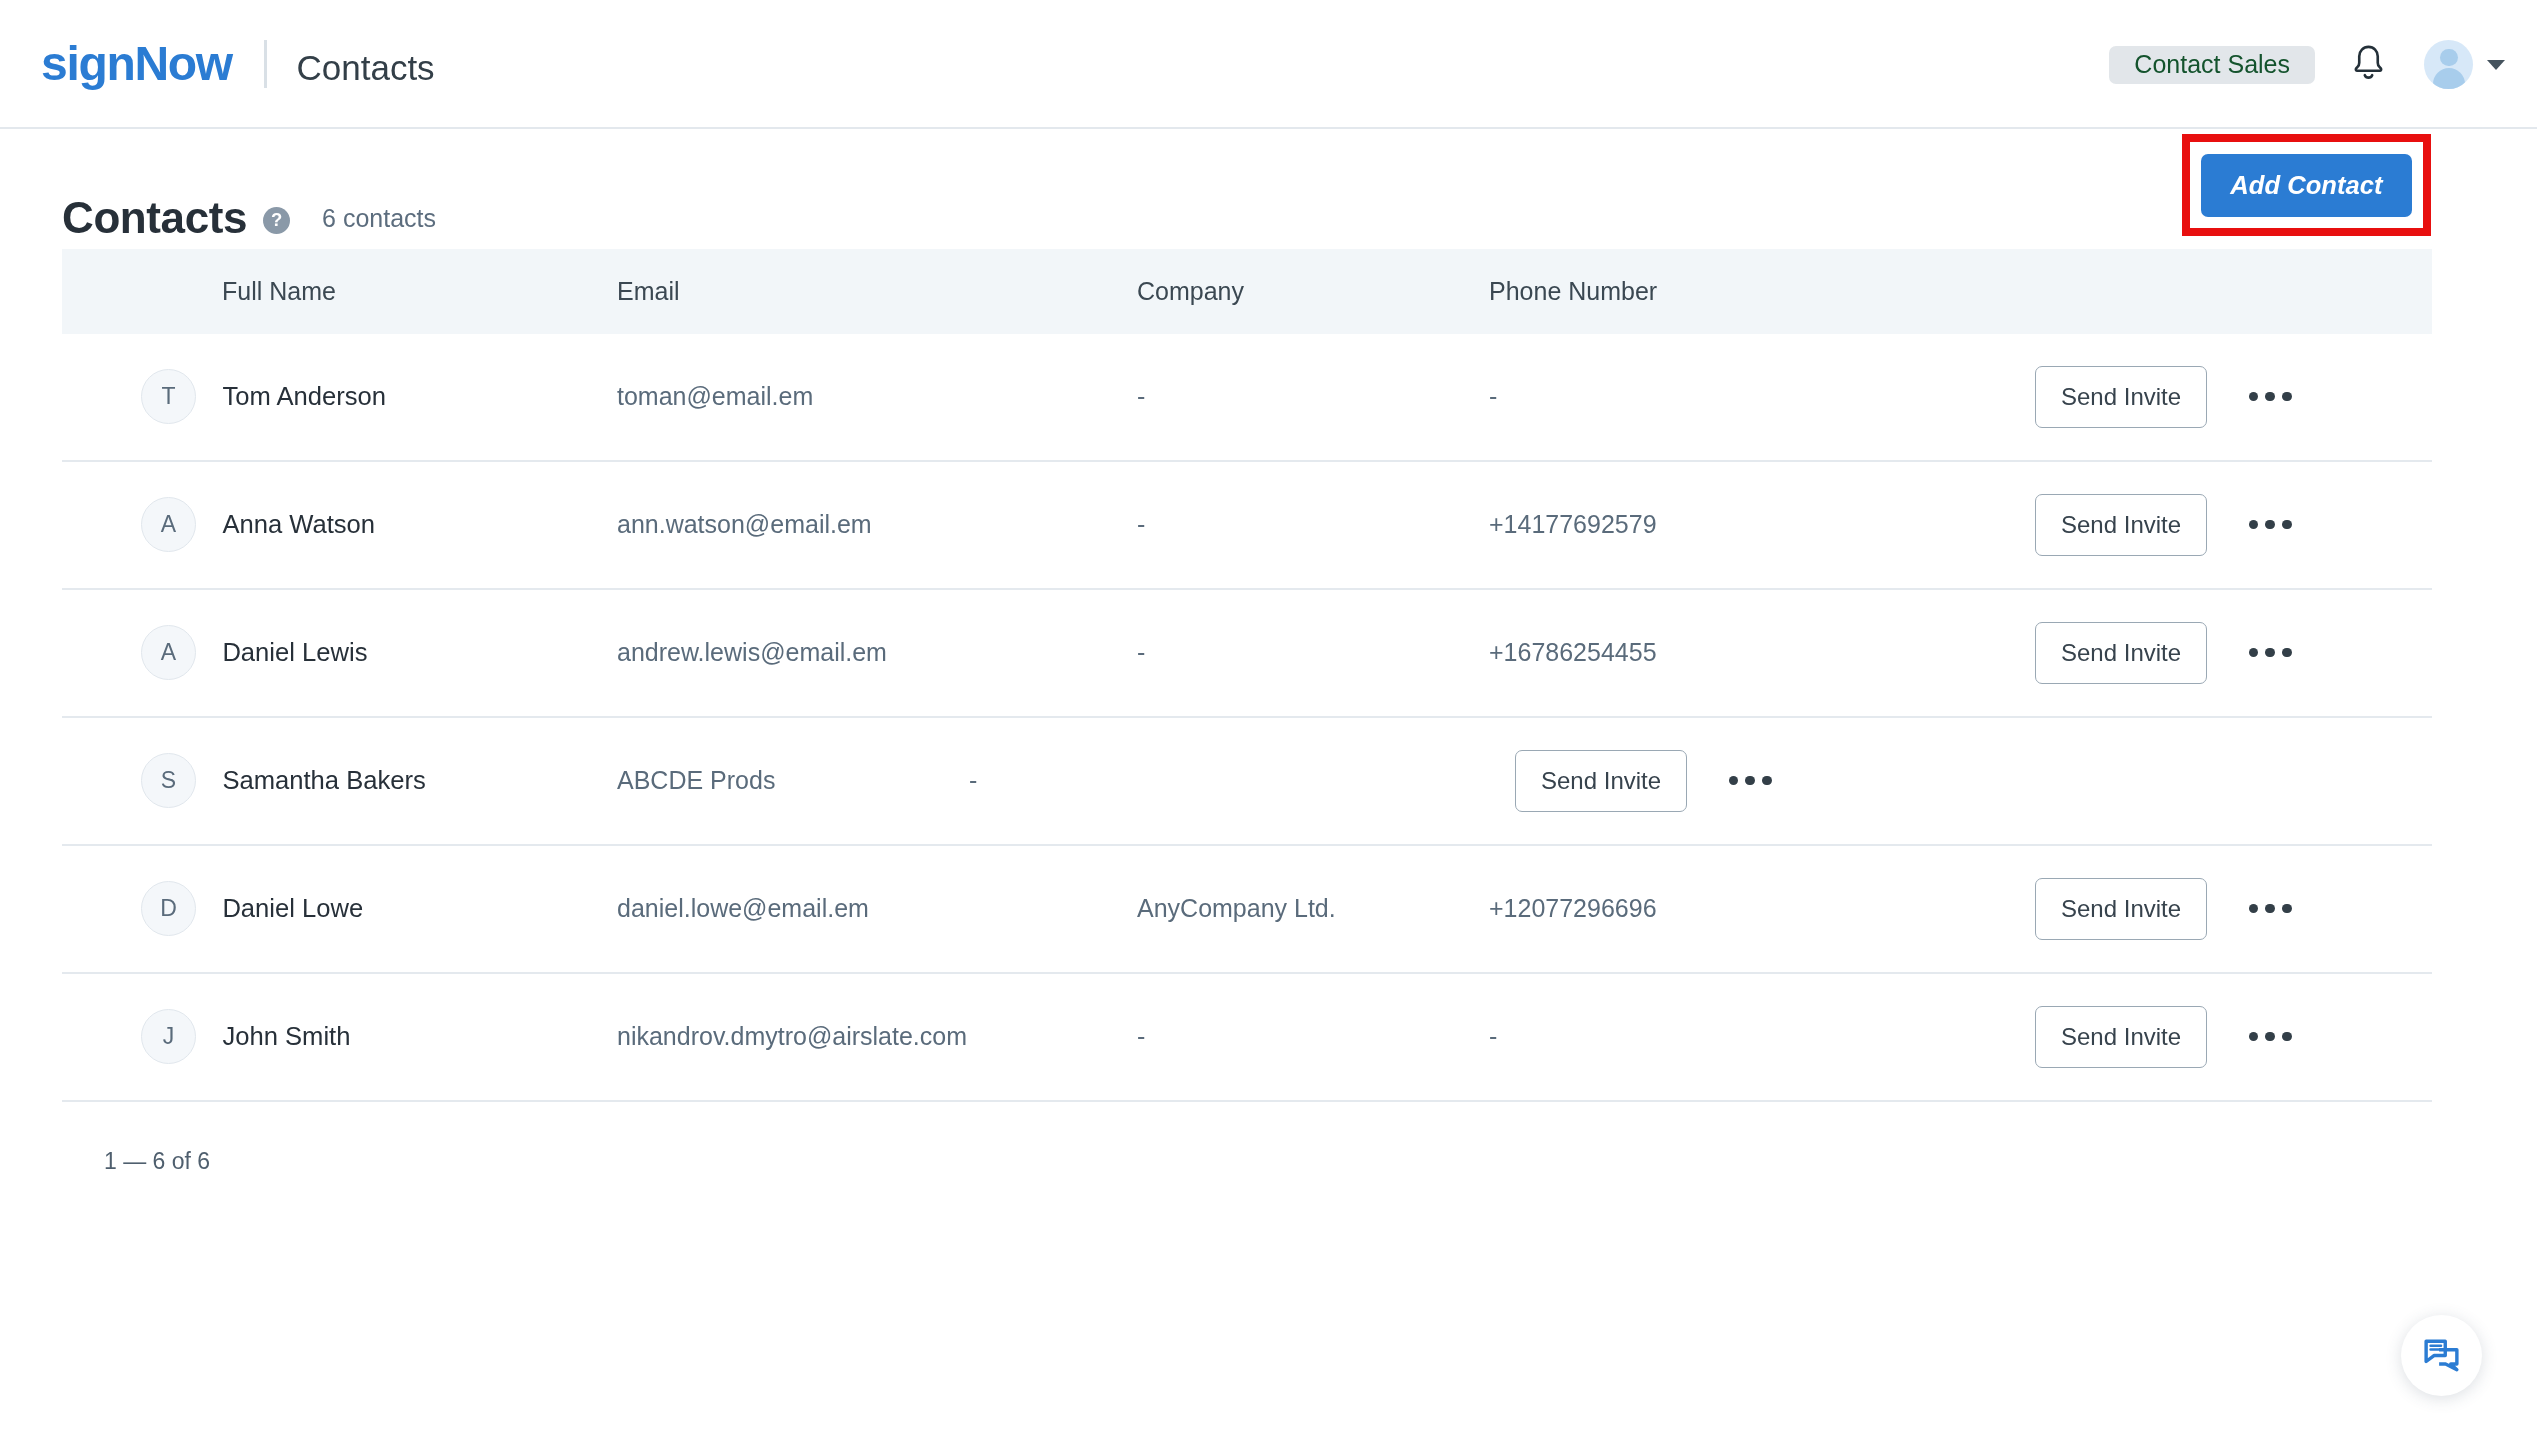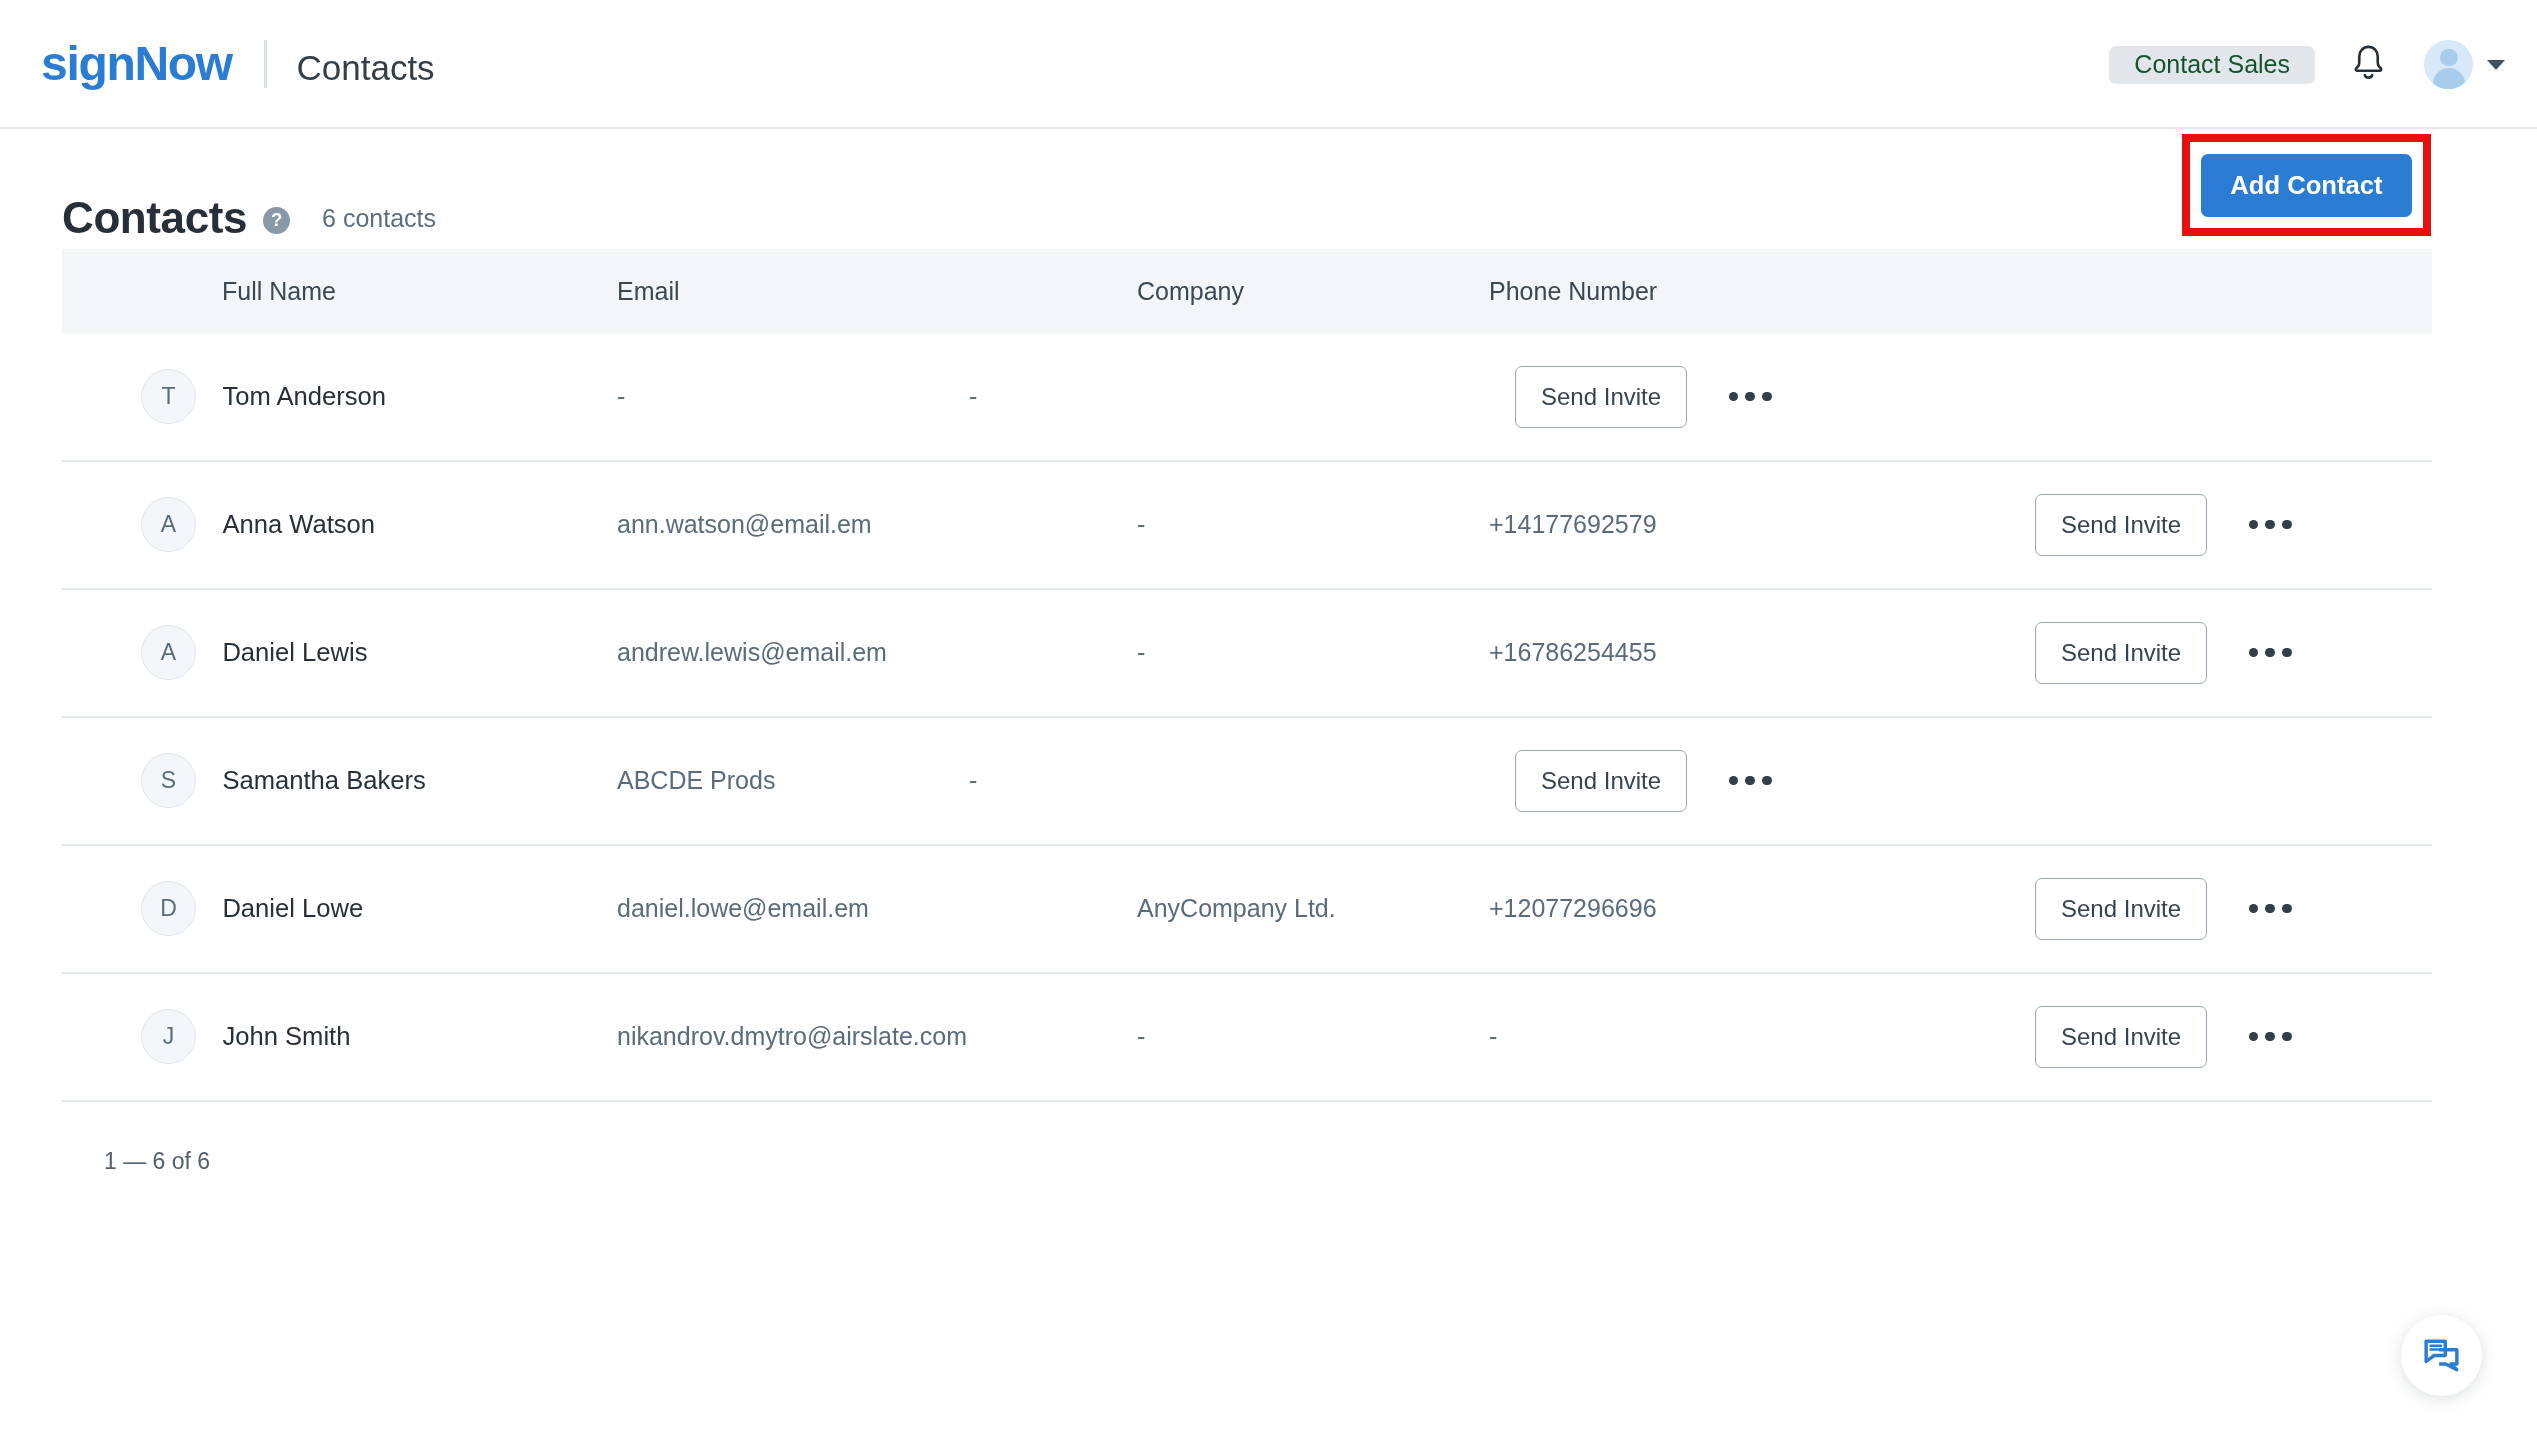--- a/index.html
+++ b/index.html
@@ -168,20 +168,21 @@
     height: 63px;
     padding: 4px 29px;
     font-family: "Liberation Sans", sans-serif;
     font-size: 25.6px;
     font-weight: 700;
     cursor: pointer;
     display: flex;
     align-items: center;
     justify-content: center;
     white-space: nowrap;
+    font-style: italic;
   }
 
   
   .table-area {
     margin-top: 10.6px;
     padding: 0 106px 0 62px;
   }
   .table-head {
     background: #f2f6f9;
     height: 85px;
@@ -340,20 +341,21 @@
     <div class="th col-phone">Phone Number</div>
     <div class="th col-actions"></div>
   </div>
 
   <div id="rows-host">
       <div class="table-row">
         <div class="name-cell">
           <div class="row-avatar">T</div>
           <div class="row-name">Tom Anderson</div>
         </div>
+        <div class="col-email cell-muted">toman@email.em</div>
         <div class="col-company cell-muted">-</div>
         <div class="col-phone cell-muted">-</div>
         <div class="col-actions">
           <button class="send-invite-btn">Send Invite</button>
           <button class="kebab-btn">
             <i></i>
             <i></i>
             <i></i>
           </button>
         </div>

